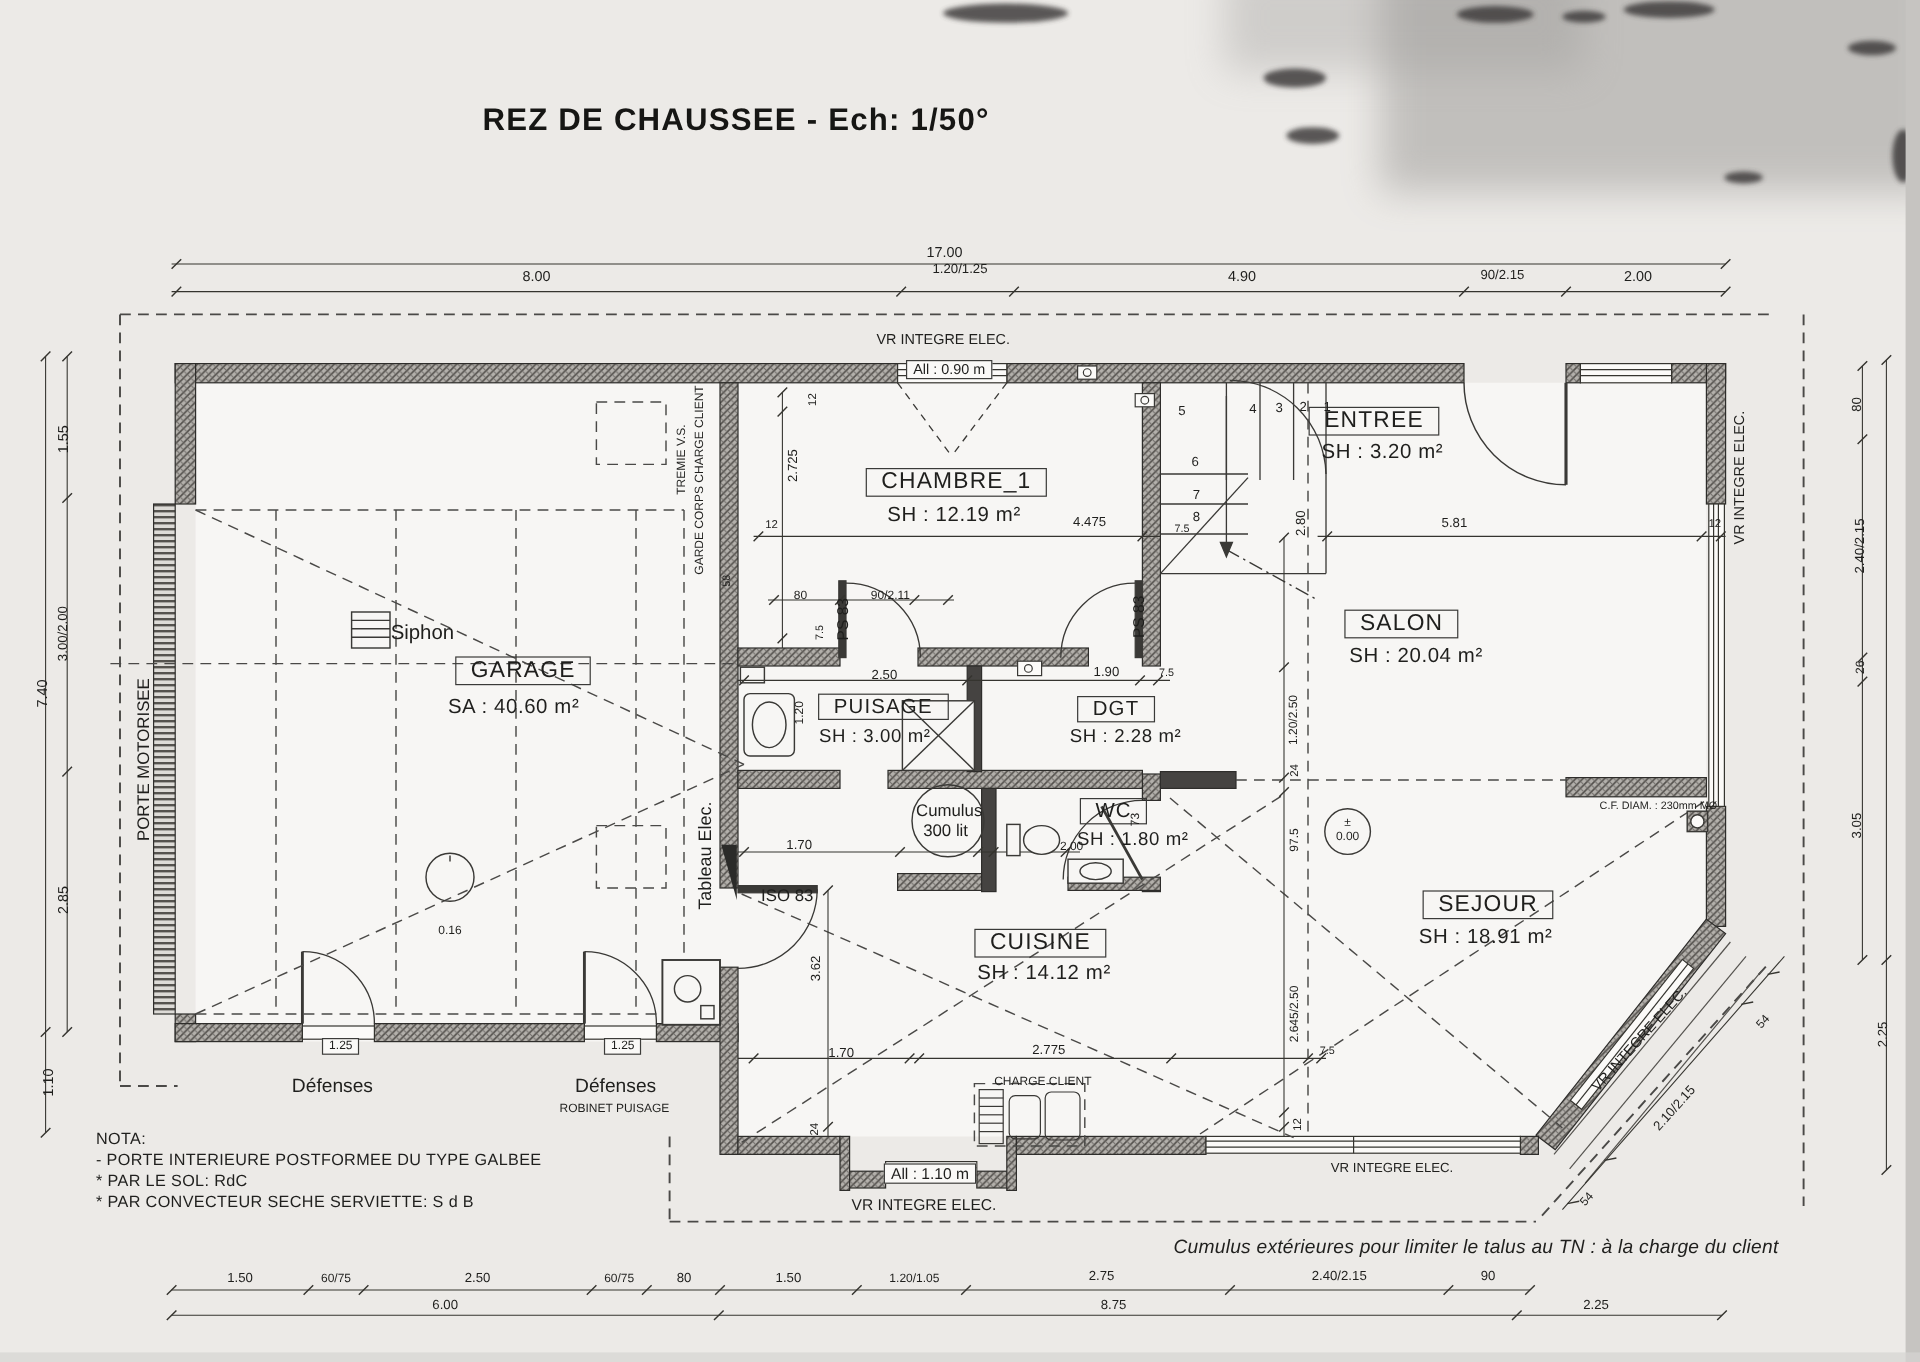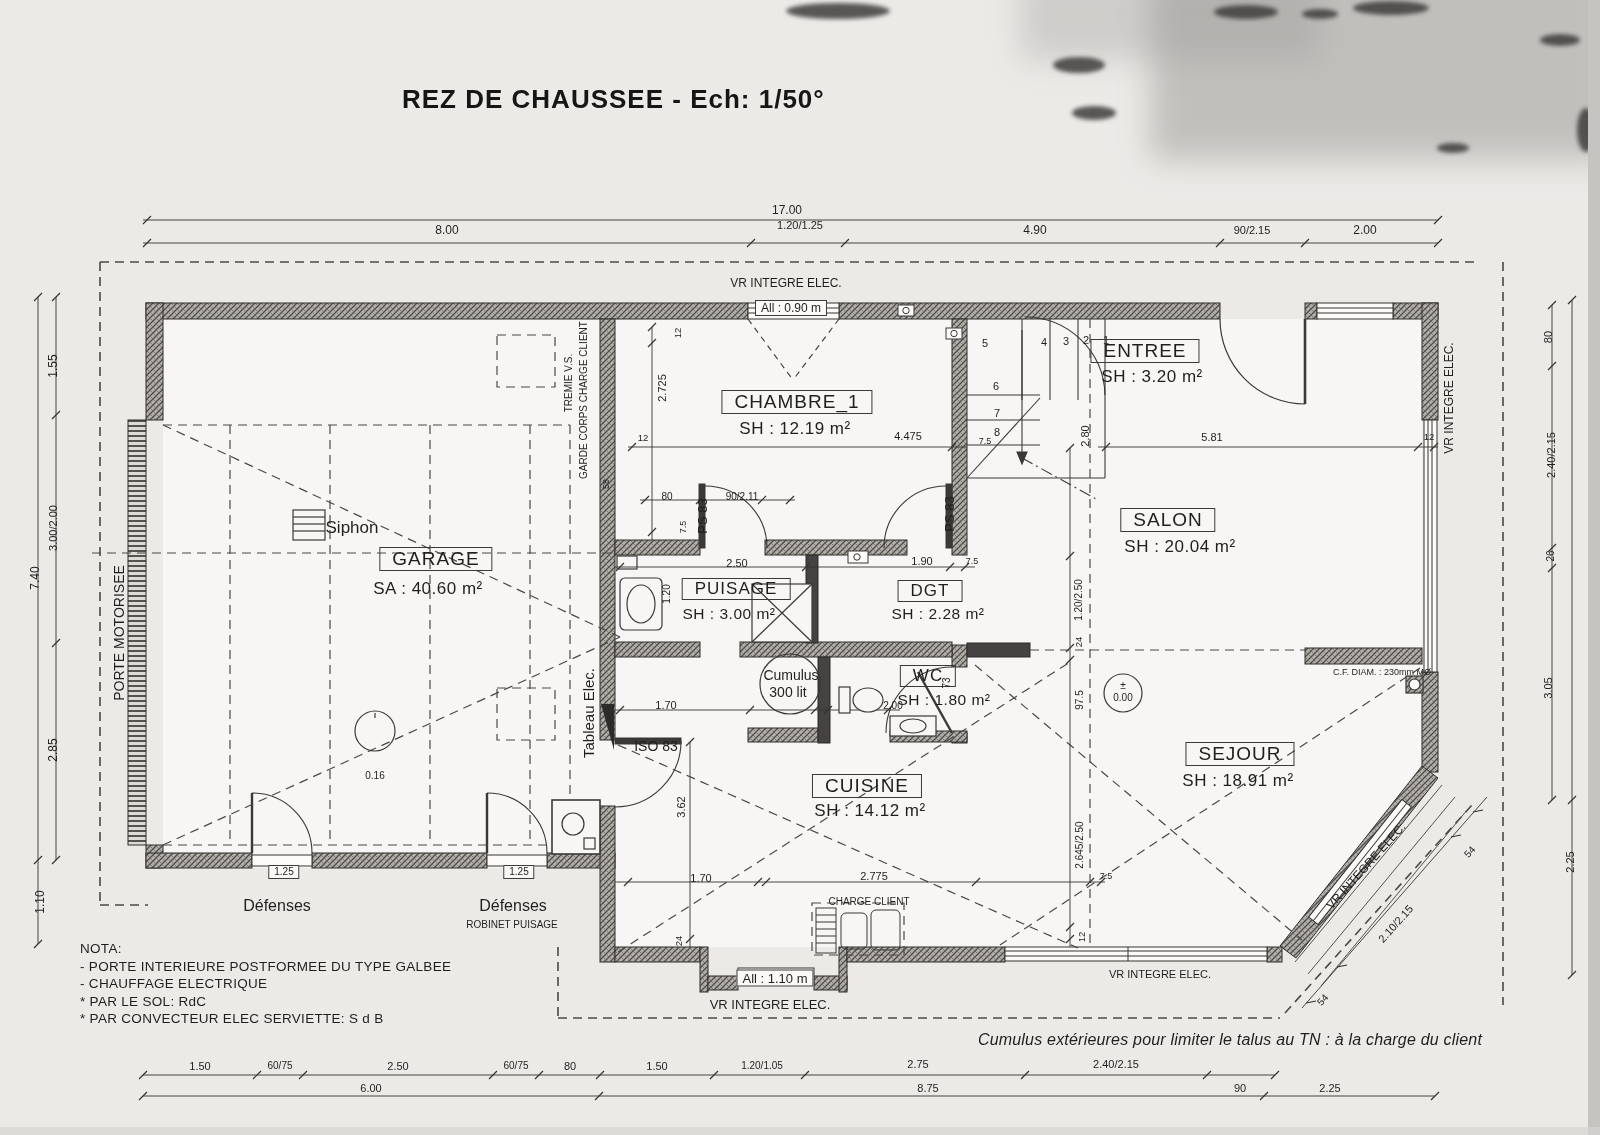--- a/index.html
+++ b/index.html
@@ -352,23 +352,22 @@
 
 <div class="rname" style="left:867px;top:786px">CUISINE</div>
 <div class="rarea" style="left:870px;top:811px">SH : 14.12 m²</div>
 
 <div class="rname" style="left:1240px;top:754px">SEJOUR</div>
 <div class="rarea" style="left:1238px;top:781px">SH : 18.91 m²</div>
 
 <div class="nota">
   <div>NOTA:</div>
   <div>- PORTE INTERIEURE POSTFORMEE DU TYPE GALBEE</div>
-  <div>- CHAUFFAGE ELECTRIQUE</div>
   <div>* PAR LE SOL: RdC</div>
-  <div>* PAR CONVECTEUR ELEC SERVIETTE: S d B</div>
+  <div>* PAR CONVECTEUR SECHE SERVIETTE: S d B</div>
 </div>
 
 <div class="marches">Cumulus extérieures pour limiter le talus au TN : à la charge du client</div>
 
 <div id="annotations">
       <div class="ann" style="left: 787px; top: 210px; font-size: 12px; transform: translate(-50%, -50%) rotate(0deg);">17.00</div>
       <div class="ann" style="left: 447px; top: 230px; font-size: 12px; transform: translate(-50%, -50%) rotate(0deg);">8.00</div>
       <div class="ann" style="left: 800px; top: 225px; font-size: 11px; transform: translate(-50%, -50%) rotate(0deg);">1.20/1.25</div>
       <div class="ann" style="left: 1035px; top: 230px; font-size: 12px; transform: translate(-50%, -50%) rotate(0deg);">4.90</div>
       <div class="ann" style="left: 1252px; top: 230px; font-size: 11px; transform: translate(-50%, -50%) rotate(0deg);">90/2.15</div>
@@ -393,21 +392,21 @@
       <div class="ann" style="left: 1323px; top: 1000px; font-size: 10px; transform: translate(-50%, -50%) rotate(-48deg);">54</div>
       <div class="ann" style="left: 200px; top: 1066px; font-size: 11px; transform: translate(-50%, -50%) rotate(0deg);">1.50</div>
       <div class="ann" style="left: 280px; top: 1066px; font-size: 10px; transform: translate(-50%, -50%) rotate(0deg);">60/75</div>
       <div class="ann" style="left: 398px; top: 1066px; font-size: 11px; transform: translate(-50%, -50%) rotate(0deg);">2.50</div>
       <div class="ann" style="left: 516px; top: 1066px; font-size: 10px; transform: translate(-50%, -50%) rotate(0deg);">60/75</div>
       <div class="ann" style="left: 570px; top: 1066px; font-size: 11px; transform: translate(-50%, -50%) rotate(0deg);">80</div>
       <div class="ann" style="left: 657px; top: 1066px; font-size: 11px; transform: translate(-50%, -50%) rotate(0deg);">1.50</div>
       <div class="ann" style="left: 762px; top: 1066px; font-size: 10px; transform: translate(-50%, -50%) rotate(0deg);">1.20/1.05</div>
       <div class="ann" style="left: 918px; top: 1064px; font-size: 11px; transform: translate(-50%, -50%) rotate(0deg);">2.75</div>
       <div class="ann" style="left: 1116px; top: 1064px; font-size: 11px; transform: translate(-50%, -50%) rotate(0deg);">2.40/2.15</div>
-      <div class="ann" style="left: 1240px; top: 1064px; font-size: 11px; transform: translate(-50%, -50%) rotate(0deg); margin-top: 24px;">90</div>
+      <div class="ann" style="left: 1240px; top: 1064px; font-size: 11px; transform: translate(-50%, -50%) rotate(0deg);">90</div>
       <div class="ann" style="left: 371px; top: 1088px; font-size: 11px; transform: translate(-50%, -50%) rotate(0deg);">6.00</div>
       <div class="ann" style="left: 928px; top: 1088px; font-size: 11px; transform: translate(-50%, -50%) rotate(0deg);">8.75</div>
       <div class="ann" style="left: 1330px; top: 1088px; font-size: 11px; transform: translate(-50%, -50%) rotate(0deg);">2.25</div>
       <div class="ann" style="left: 643px; top: 438px; font-size: 9.5px; transform: translate(-50%, -50%) rotate(0deg);">12</div>
       <div class="ann" style="left: 908px; top: 436px; font-size: 11px; transform: translate(-50%, -50%) rotate(0deg);">4.475</div>
       <div class="ann" style="left: 985px; top: 441px; font-size: 9px; transform: translate(-50%, -50%) rotate(0deg);">7.5</div>
       <div class="ann" style="left: 662px; top: 388px; font-size: 11px; transform: translate(-50%, -50%) rotate(-90deg);">2.725</div>
       <div class="ann" style="left: 678px; top: 333px; font-size: 9.5px; transform: translate(-50%, -50%) rotate(-90deg);">12</div>
       <div class="ann" style="left: 606px; top: 484px; font-size: 9px; transform: translate(-50%, -50%) rotate(-90deg);">58</div>
       <div class="ann" style="left: 667px; top: 497px; font-size: 10px; transform: translate(-50%, -50%) rotate(0deg);">80</div>

